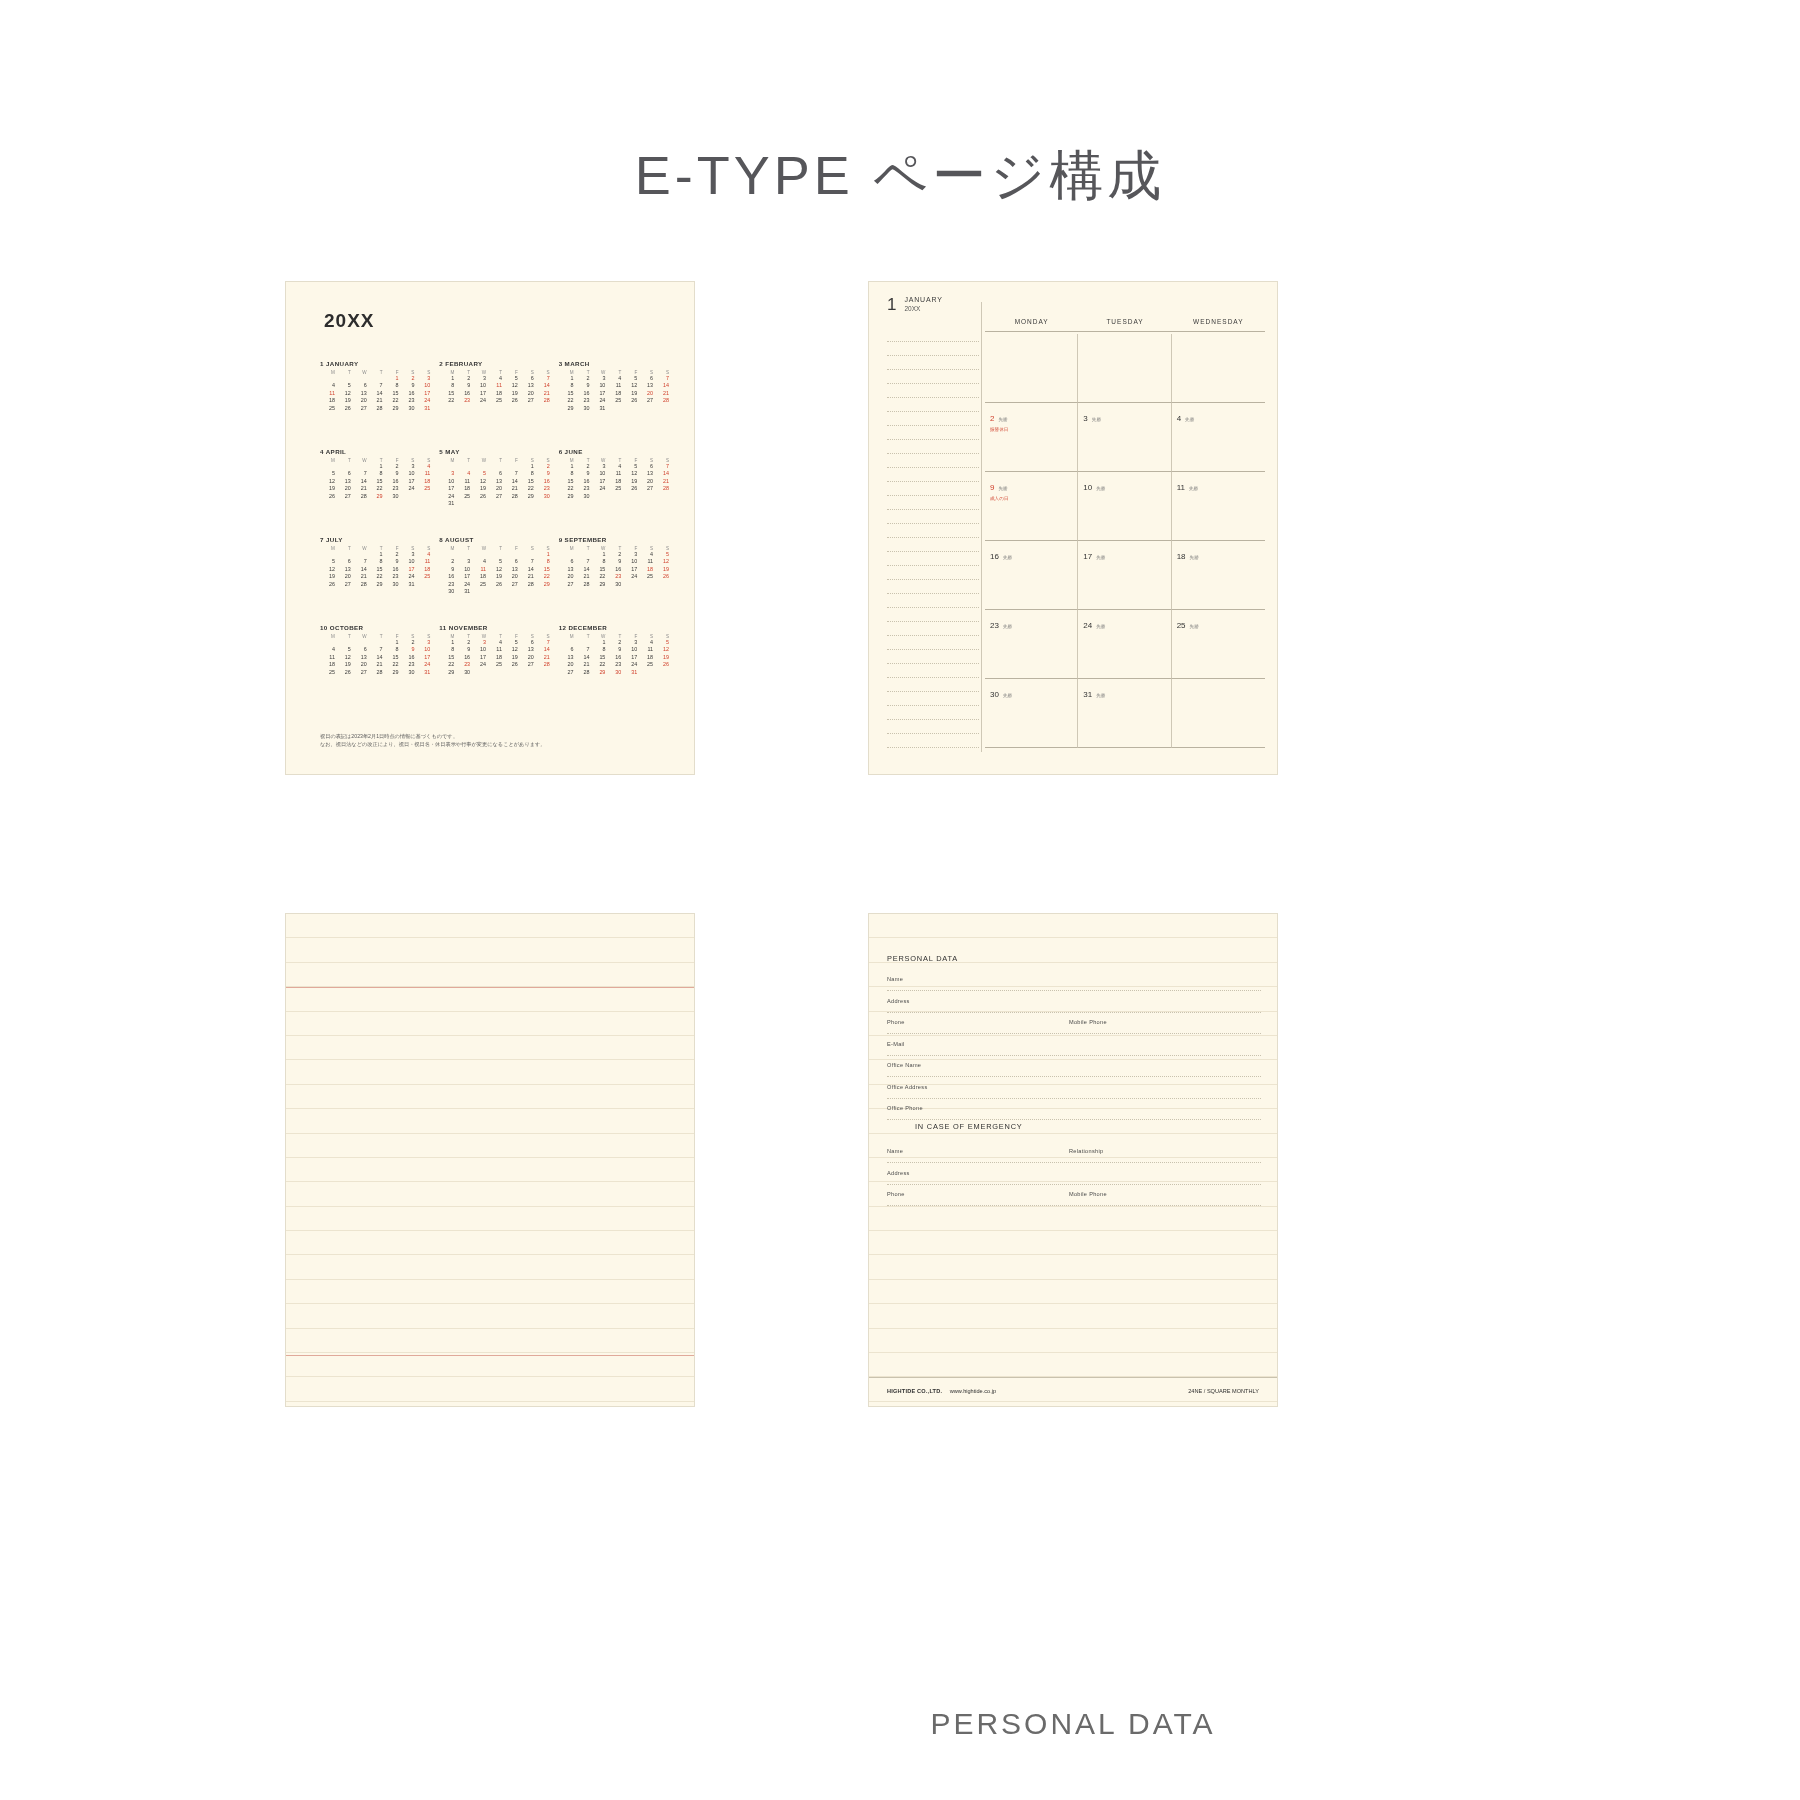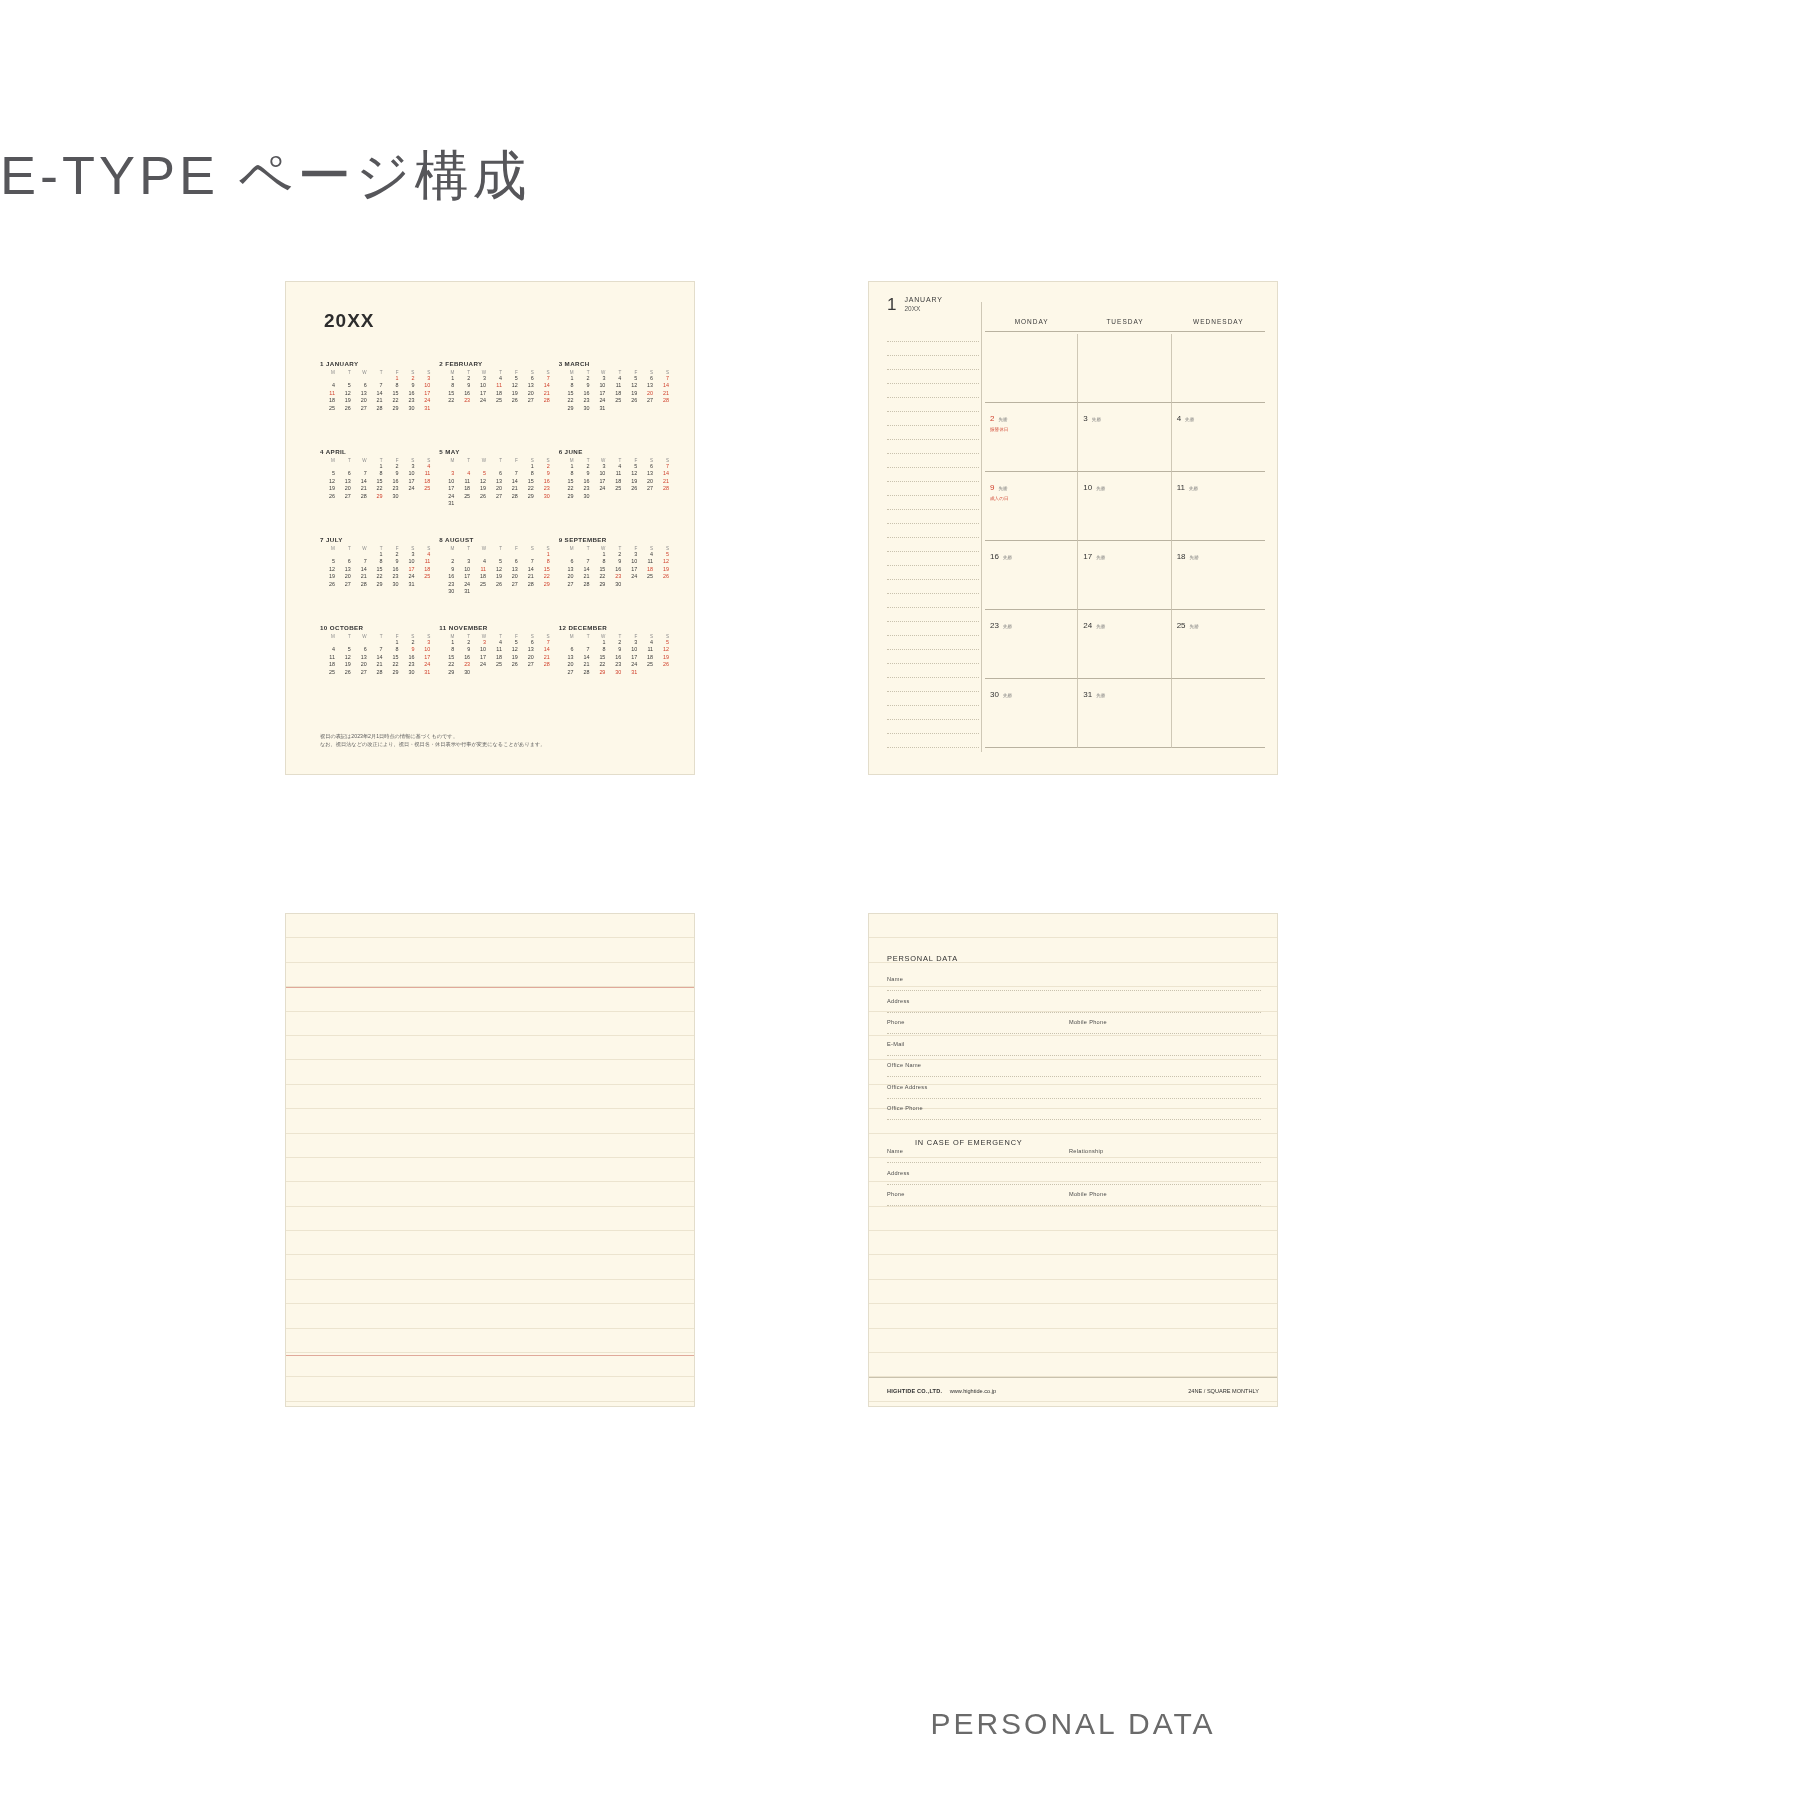--- a/index.html
+++ b/index.html
@@ -11,20 +11,21 @@
     color: #4a4a4a;
   }
   .page {
     position: relative;
     width: 1800px; height: 1800px;
     background: #fff;
   }
   .main-title {
     position: absolute;
     top: 140px; left: 0; width: 1800px;
+    text-align: center;
     font-size: 54px;
     font-weight: 400;
     letter-spacing: 4px;
     color: #56565a;
   }
 
   
   .sheet {
     position: absolute;
     background: #fdf8e9;
@@ -1007,21 +1008,21 @@
         <i></i>
         <i></i>
         <i></i>
         <i></i>
         <i></i>
         <i></i>
         <i></i>
         <i></i>
       </div>
     <div class="pd-section" style="top:40px;">PERSONAL DATA</div>
-    <div class="pd-section" style="top:224px;padding-left:28px;">IN CASE OF EMERGENCY</div>
+    <div class="pd-section" style="top:208px;padding-left:28px;">IN CASE OF EMERGENCY</div>
     <div id="pd-fields">
         <div class="pd-label" style="left: 18px; top: 62px;">Name</div>
         <div class="pd-row" style="top: 76px;"></div>
         <div class="pd-label" style="left: 18px; top: 83.5px;">Address</div>
         <div class="pd-row" style="top: 97.5px;"></div>
         <div class="pd-label" style="left: 18px; top: 105px;">Phone</div>
         <div class="pd-label" style="left: 200px; top: 105px;">Mobile Phone</div>
         <div class="pd-row" style="top: 119px;"></div>
         <div class="pd-label" style="left: 18px; top: 126.5px;">E-Mail</div>
         <div class="pd-row" style="top: 140.5px;"></div>

